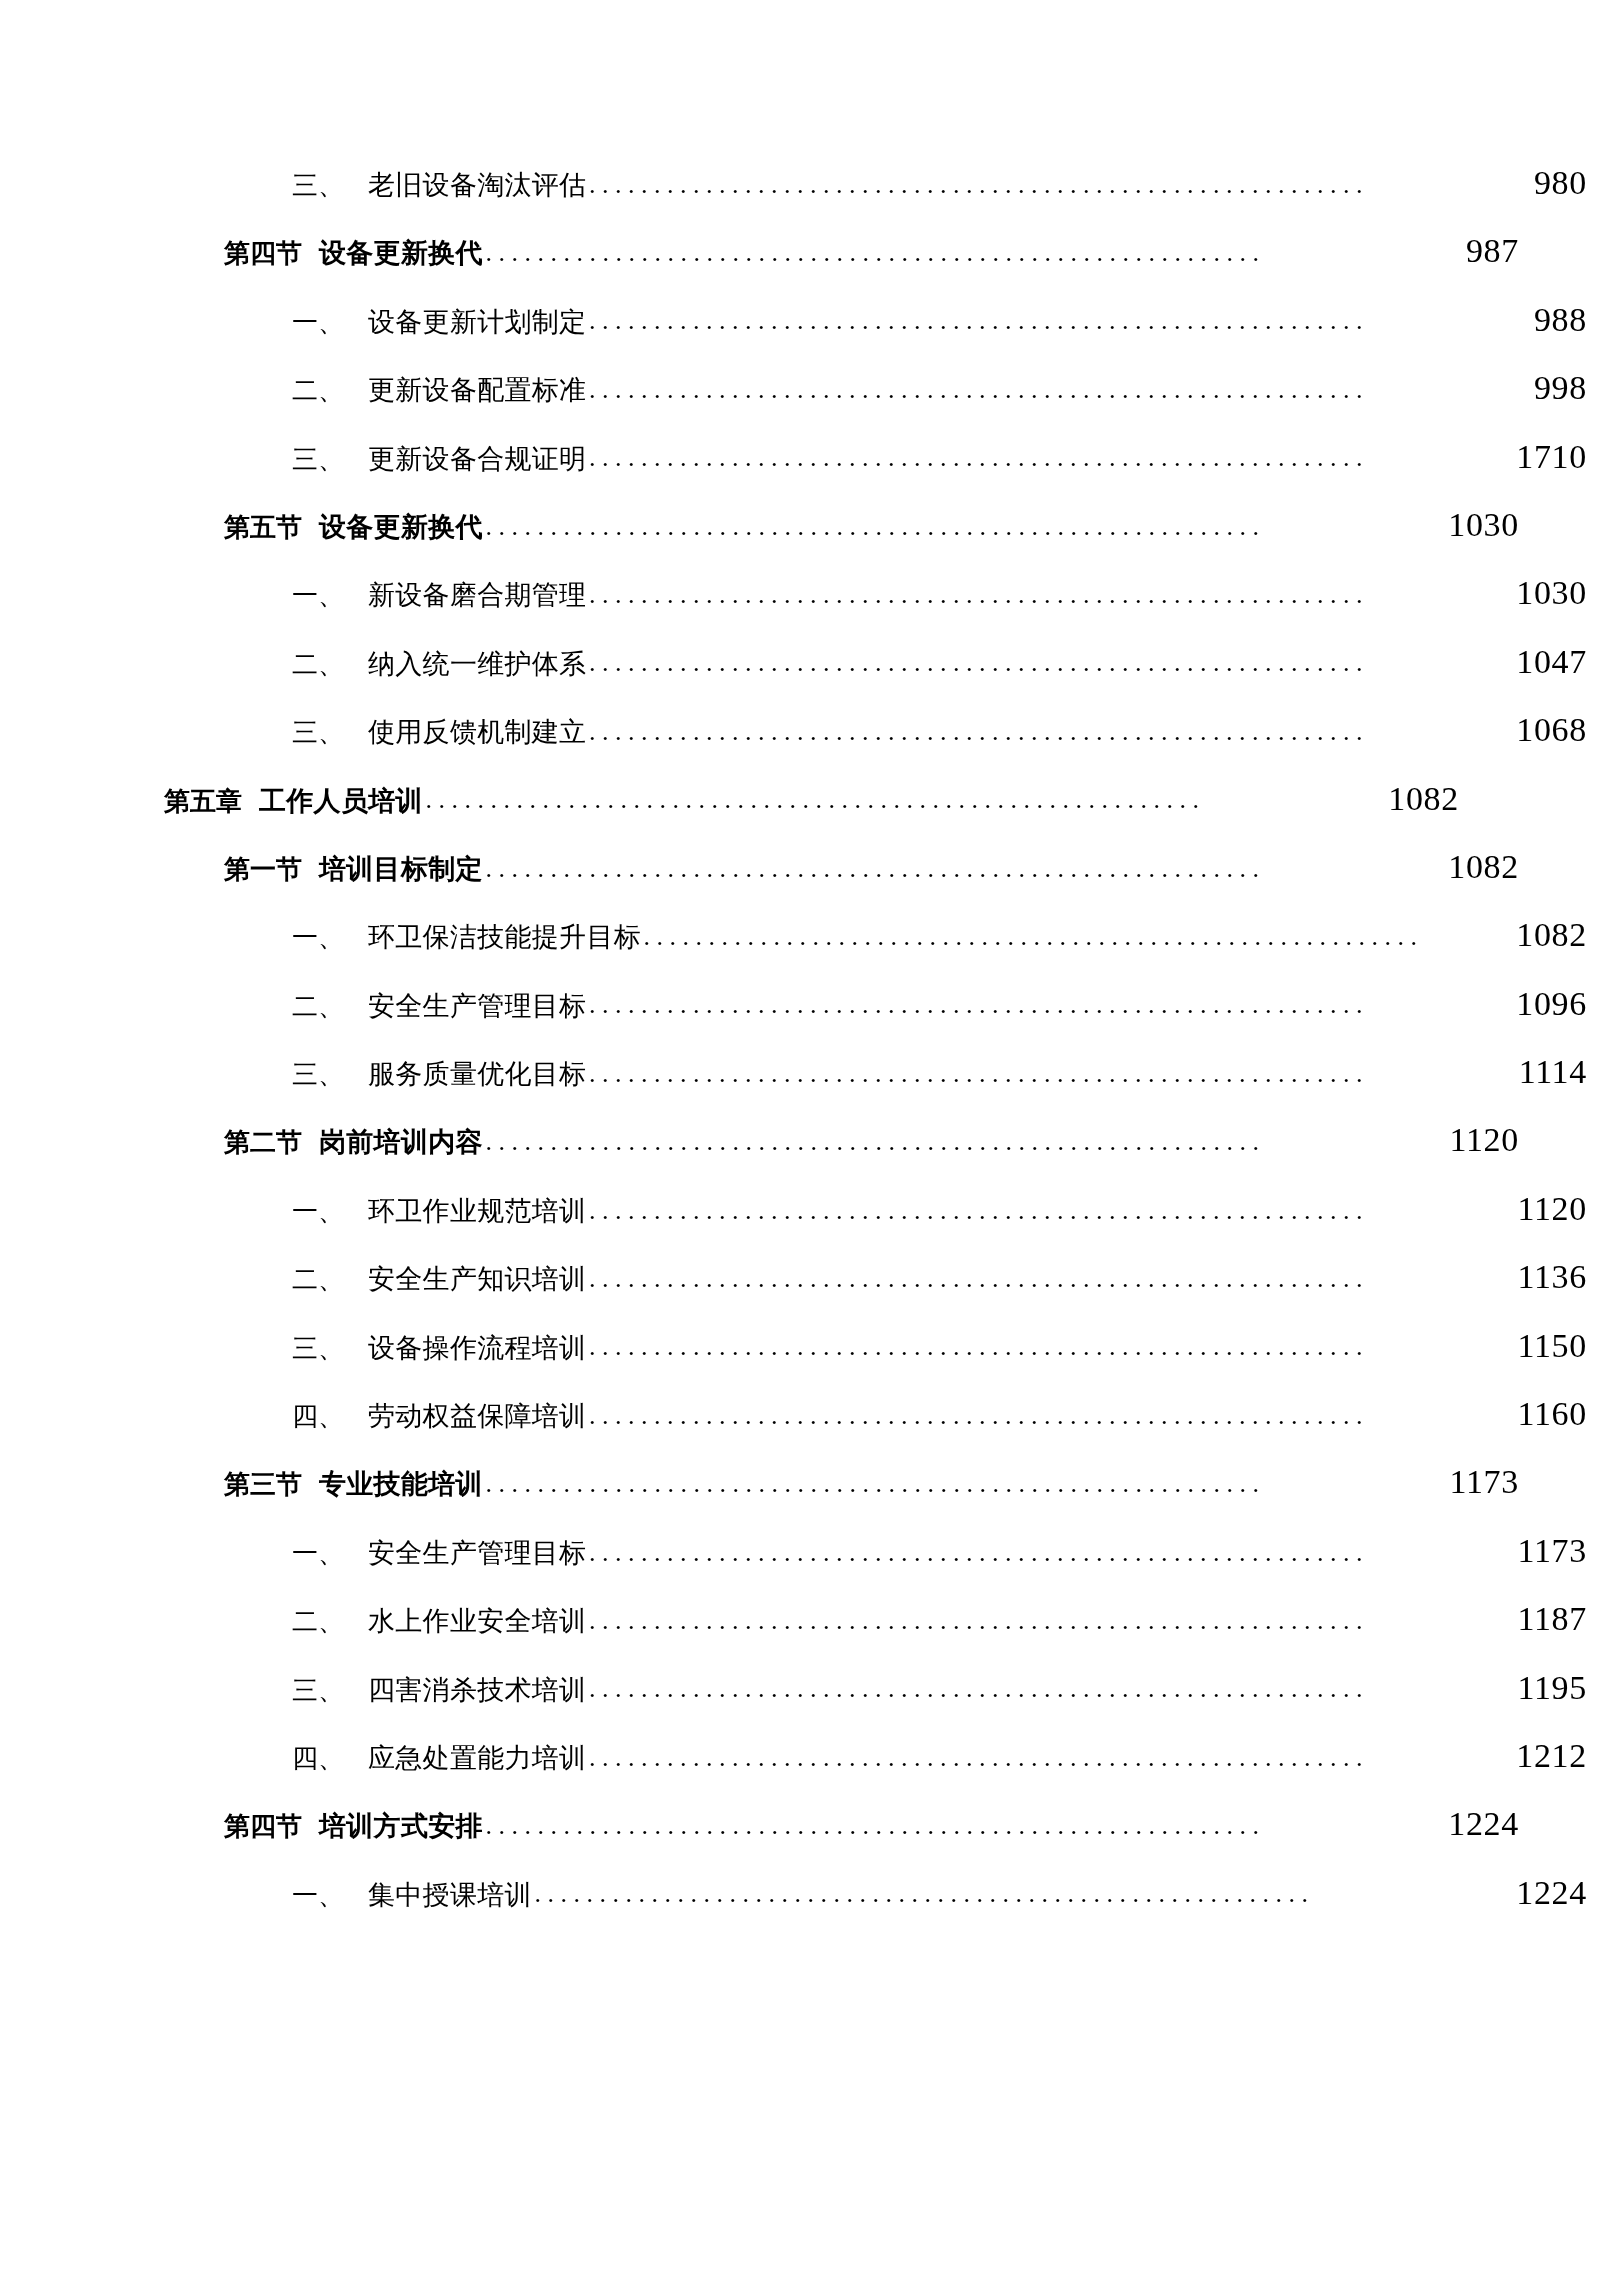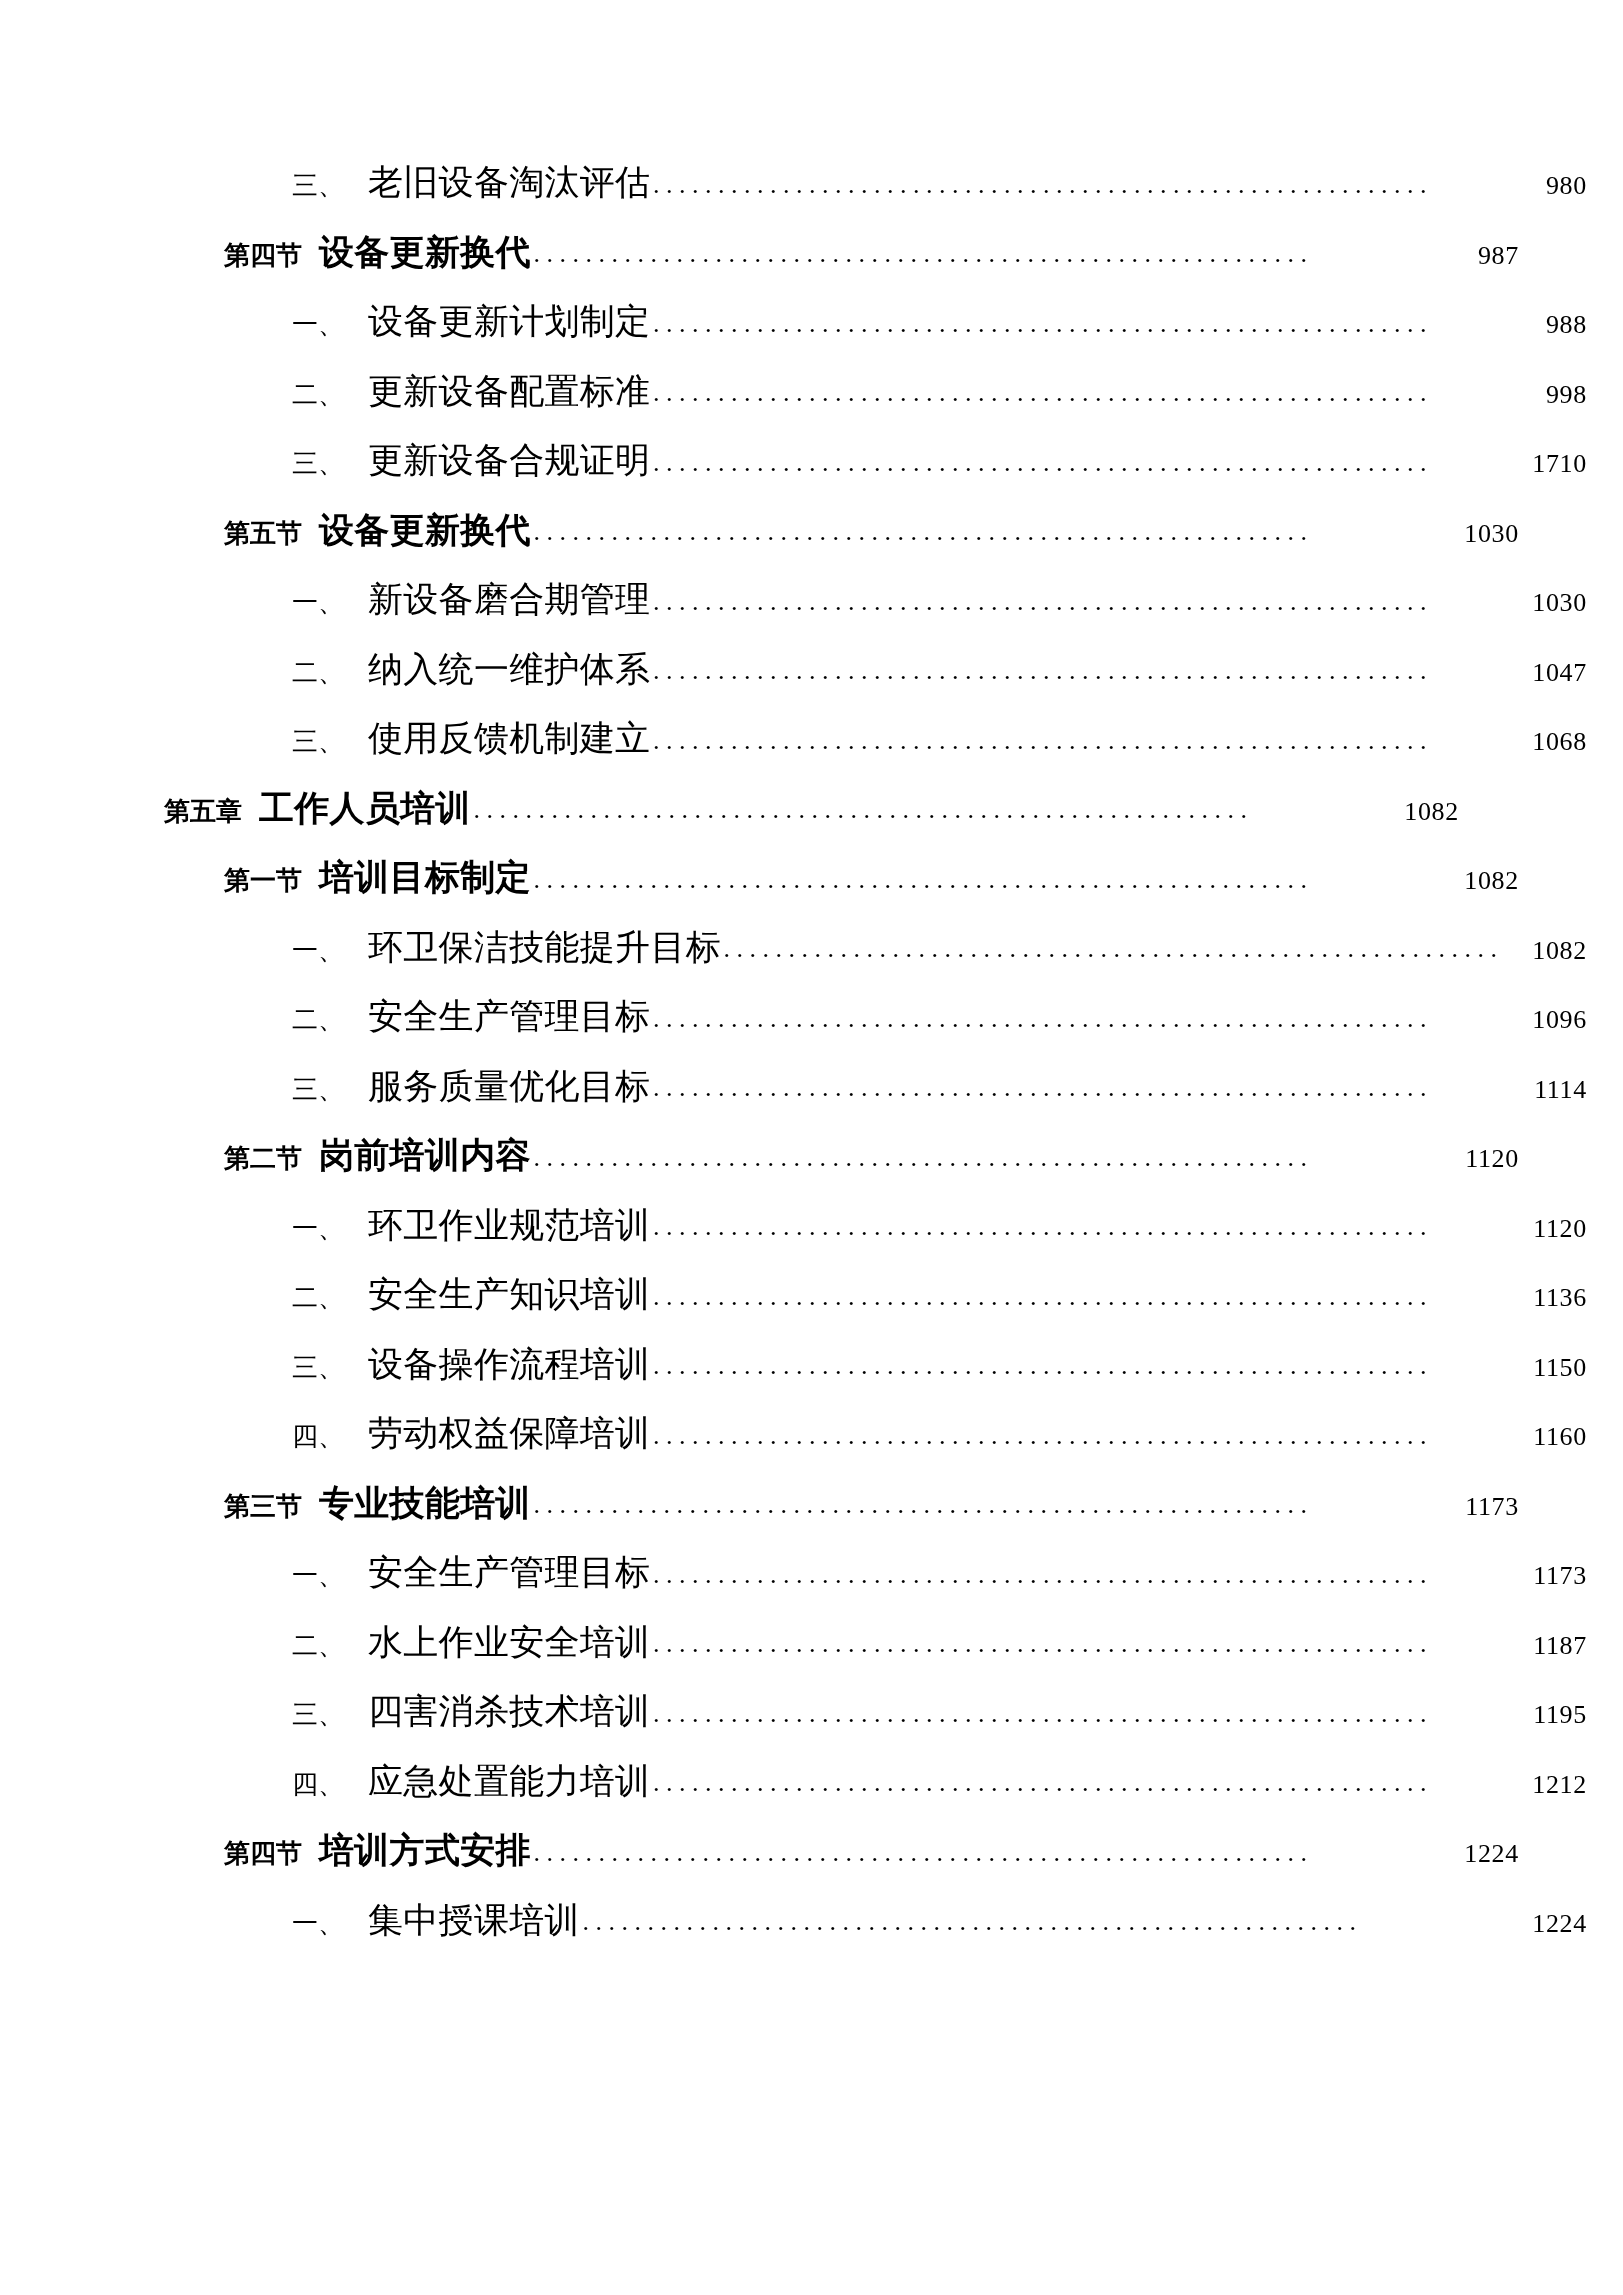--- a/index.html
+++ b/index.html
@@ -30,21 +30,21 @@
   .toc-row {
     display: flex;
     align-items: baseline;
     width: 100%;
     margin: 0 0 31px 0;
     line-height: 1.1;
     white-space: nowrap;
   }
   .toc-label {
     flex: 0 0 auto;
-    font-size: 35px;
+    font-size: 27px;
     letter-spacing: 0.3px;
   }
   .toc-num-marker {
     flex: 0 0 auto;
     font-size: 26px;
   }
   .toc-gap {
     flex: 0 0 auto;
     width: 17px;
   }
@@ -53,21 +53,21 @@
     overflow: hidden;
     font-size: 26px;
     letter-spacing: 6.5px;
     margin: 0 3.9px 0 2.6px;
     position: relative;
     top: -1.3px;
     color: #000;
   }
   .toc-page {
     flex: 0 0 auto;
-    font-size: 26px;
+    font-size: 34px;
     text-align: right;
     min-width: 69px;
     letter-spacing: 0.7px;
   }
 
   
   .lvl-chapter  { padding-left: 0px; }
   .lvl-section  { padding-left: 60px; justify-content: flex-end; }
   .lvl-item     { padding-left: 128px; }
 

